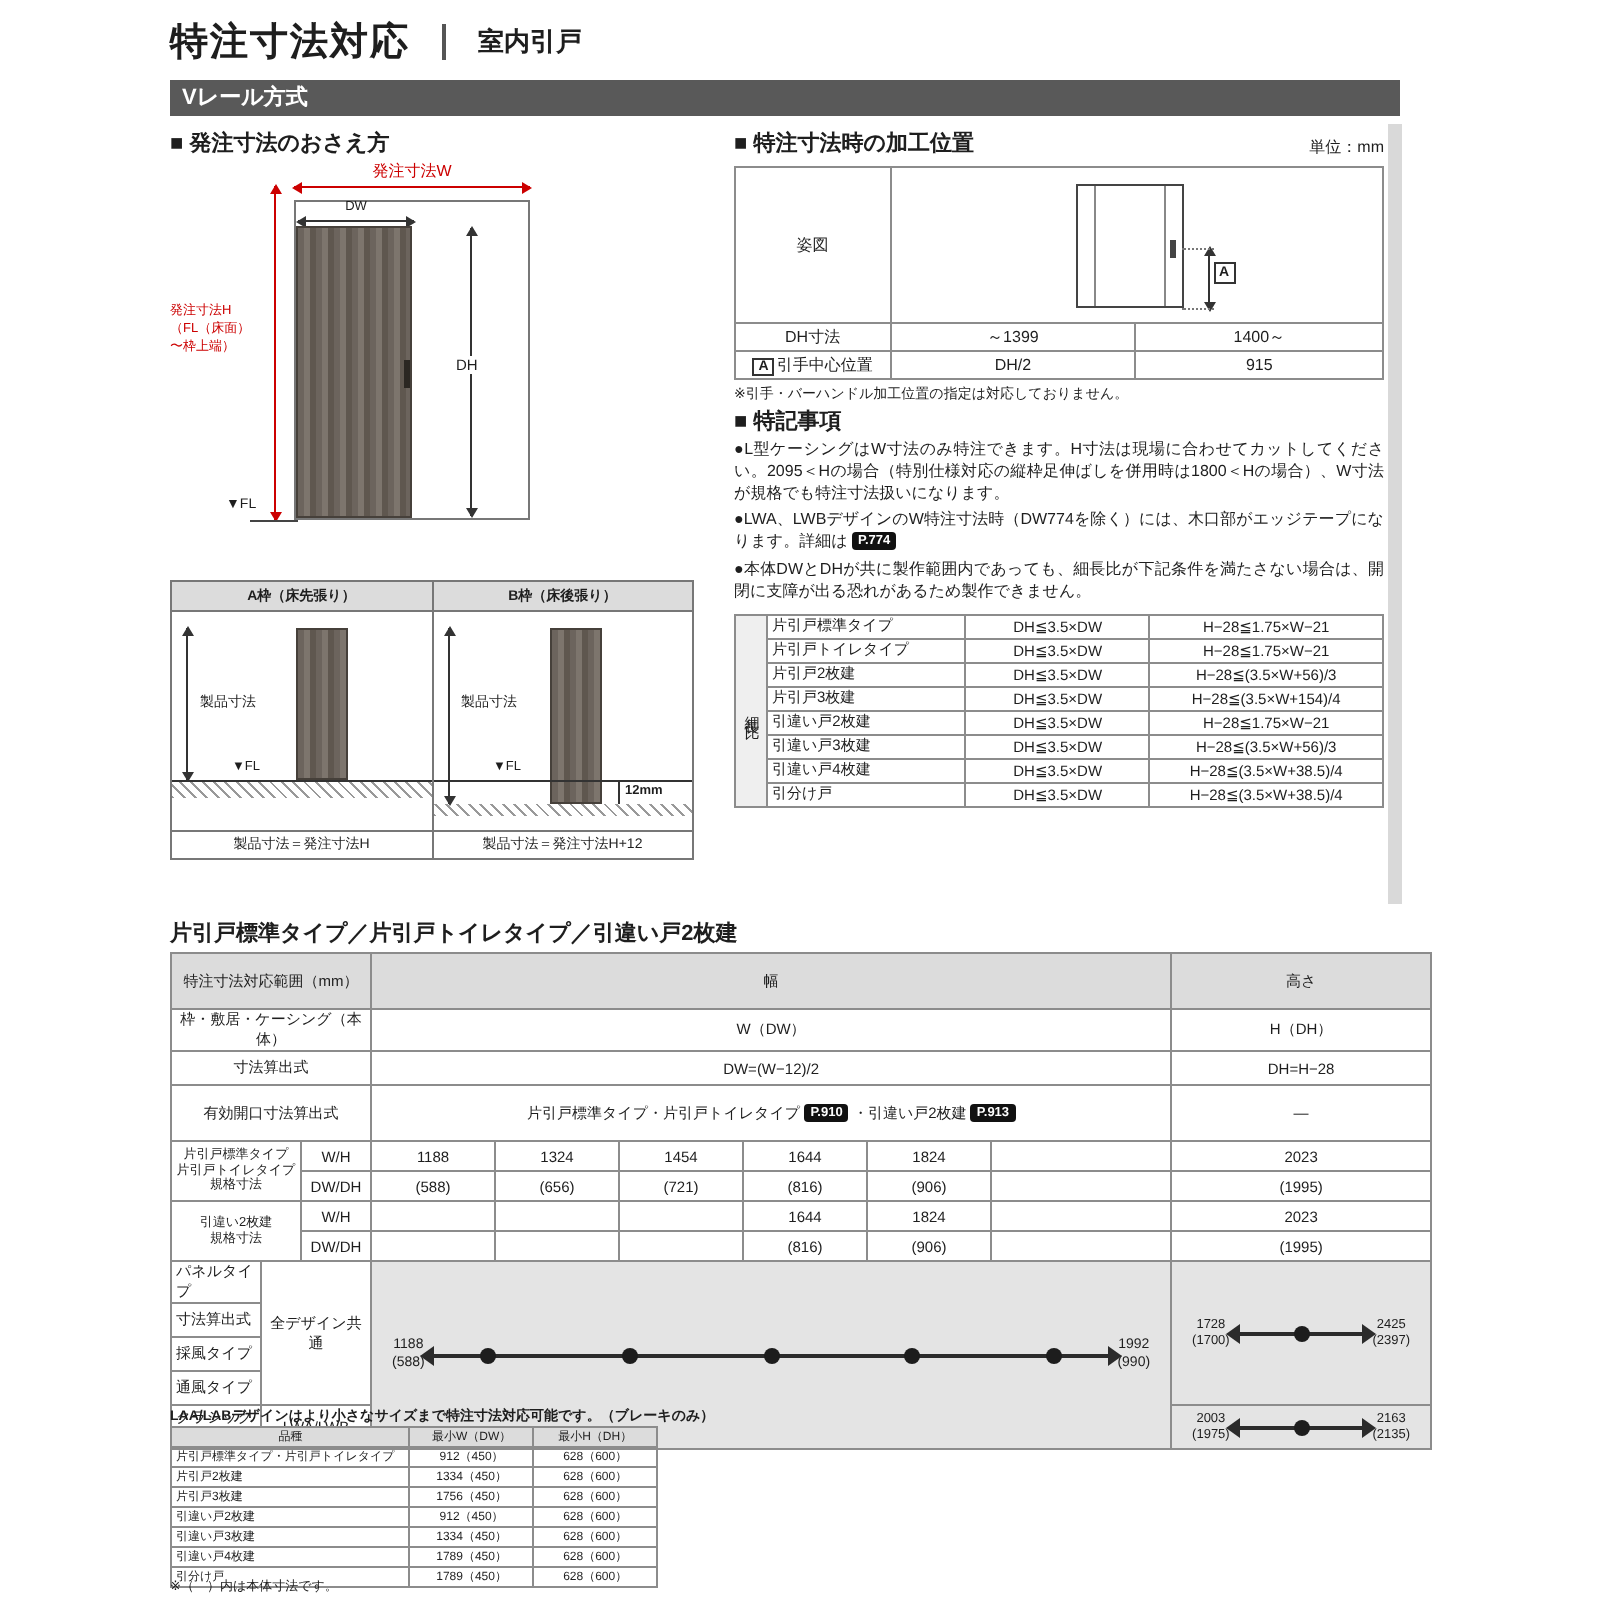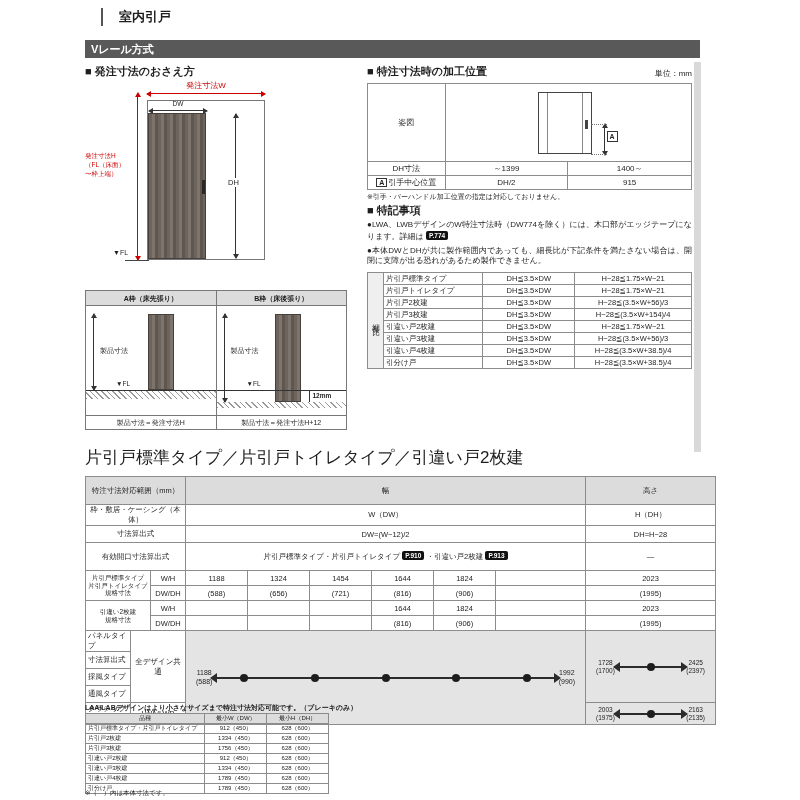--- a/index.html
+++ b/index.html
@@ -73,21 +73,21 @@
   .small-note{font-size:7px;margin-top:2px;}
   .bullets{font-size:8px;line-height:1.35;margin-top:2px;text-align:justify;}
   .bullets p{margin:0 0 3px 0;}
   .badge{display:inline-block;background:#111;color:#fff;border-radius:2px;font-size:6.5px;padding:0 3px;line-height:9px;vertical-align:1px;font-weight:bold;}
   .slender-tbl{width:100%;margin-top:5px;}
   .slender-tbl td{font-size:7.5px;height:12px;padding:0 2px;}
   .vert{writing-mode:vertical-rl;text-orientation:upright;letter-spacing:2px;font-size:7.5px;background:#efefef;}
   .ta-l{text-align:left;}
 
   
-  .big-head{left:85px;top:446px;font-size:17px;font-weight:normal;}
+  .big-head{left:85px;top:459px;font-size:11px;font-weight:bold;}
   .bigtbl{left:85px;top:476px;width:630px;table-layout:fixed;}
   .bigtbl td{font-size:7.5px;padding:0 2px;}
   .h20 td{height:28px;} .h17 td{height:17px;} .h15 td{height:15px;} .h22 td{height:22px;}
   .stk div{font-size:6.5px;line-height:1.15;}
   .num{font-size:8px;}
   .rangecell{background:#e4e4e4;}
   .rng{display:flex;align-items:center;justify-content:center;height:100%;padding:0 8px;}
   .rline{position:relative;flex:1;height:0;border-top:2px solid #2b2b2b;margin:0 5px;}
   .rline::before{content:"";position:absolute;left:-7px;top:-6px;border:5px solid transparent;border-left:0;border-right:7px solid #2b2b2b;}
   .rline::after{content:"";position:absolute;right:-7px;top:-6px;border:5px solid transparent;border-right:0;border-left:7px solid #2b2b2b;}
@@ -101,20 +101,21 @@
   .mini-tbl td{font-size:6px;height:9px;padding:0 2px;}
   .mini-type{font-size:5.5px;text-align:left;}
   .mini-foot{left:85px;top:789px;font-size:6.5px;}
 
   .edge-tab{left:694px;top:62px;width:7px;height:390px;background:#d9d9d9;}
 </style>
 </head>
 <body>
 
 <div class="abs hdr">
+  <span class="hdr-title">特注寸法対応</span>
   <span class="hdr-sep"></span>
   <span class="hdr-sub">室内引戸</span>
 </div>
 
 <div class="abs method-bar">Vレール方式</div>
 <div class="abs edge-tab"></div>
 
 <div class="abs sec-head" style="left:85px;top:64px;">■ 発注寸法のおさえ方</div>
 
 <div class="abs diag1">
@@ -203,20 +204,21 @@
       <td><span class="alabel" style="position:static;margin-right:1px;">A</span><span>引手中心位置</span></td>
       <td>DH/2</td>
       <td>915</td>
     </tr>
   </tbody>
     </table>
   <div class="small-note">※引手・バーハンドル加工位置の指定は対応しておりません。</div>
 
   <div class="sec-head" style="margin-top:1px;">■ 特記事項</div>
   <div class="bullets">
+    <p>●L型ケーシングはW寸法のみ特注できます。H寸法は現場に合わせてカットしてください。2095＜Hの場合（特別仕様対応の縦枠足伸ばしを併用時は1800＜Hの場合）、W寸法が規格でも特注寸法扱いになります。</p>
     <p><span>●LWA、LWBデザインのW特注寸法時（DW774を除く）には、木口部がエッジテープになります。詳細は</span> <span class="badge">P.774</span></p>
     <p>●本体DWとDHが共に製作範囲内であっても、細長比が下記条件を満たさない場合は、開閉に支障が出る恐れがあるため製作できません。</p>
   </div>
 
   <table class="slender-tbl">
     <colgroup>
         <col style="width:16px">
         <col style="width:100px">
         <col style="width:92px">
         <col style="width:117px">

